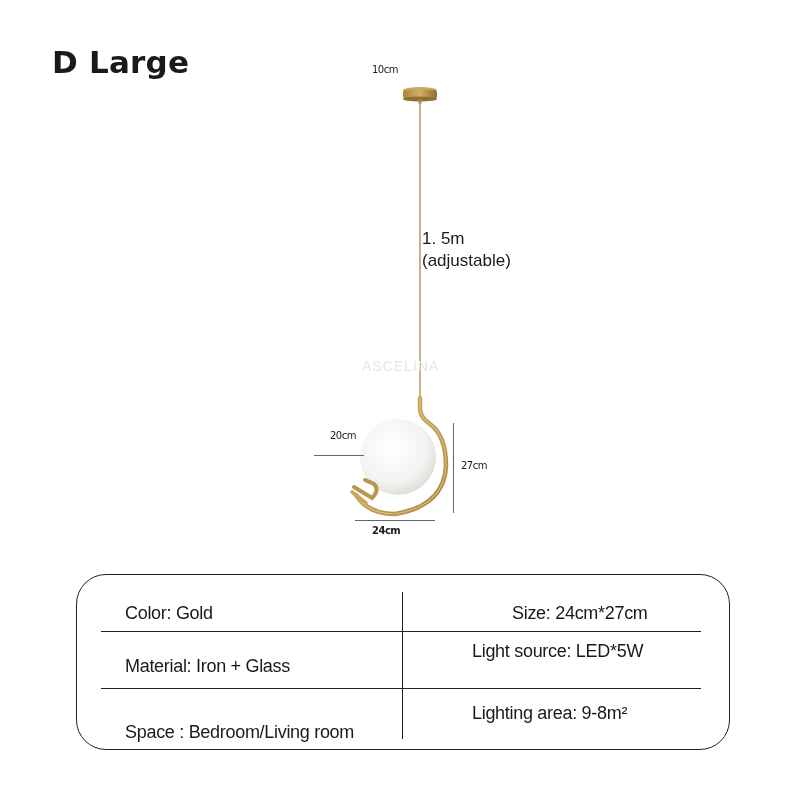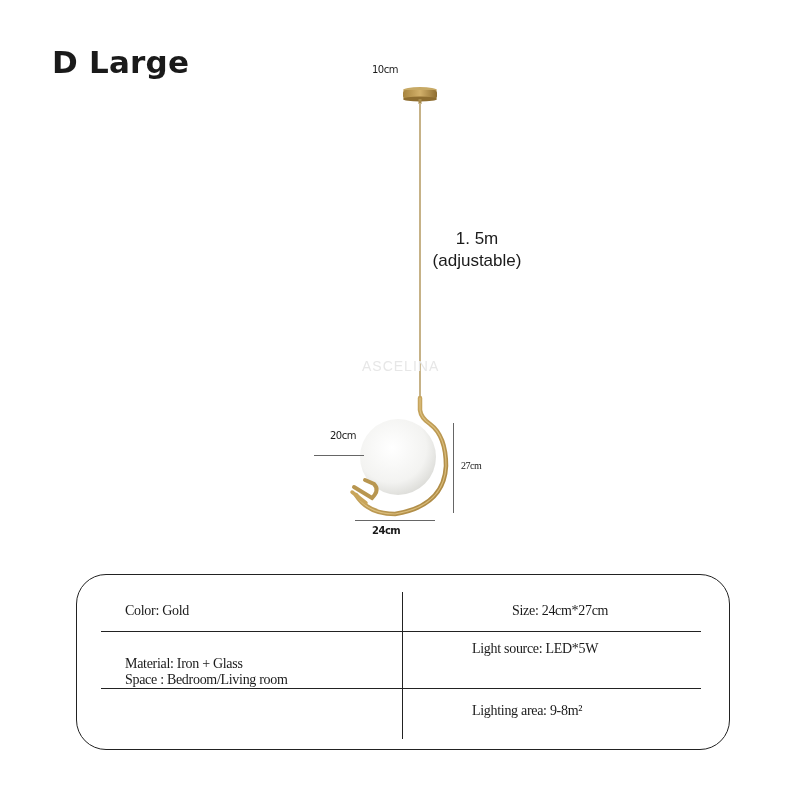--- a/index.html
+++ b/index.html
@@ -2,33 +2,33 @@
 <html><head>
 <meta charset="utf-8">
 <style>
   html, body { margin: 0; padding: 0; background: #ffffff; }
   body { width: 800px; height: 800px; position: relative; overflow: hidden;
          font-family: "DejaVu Sans", "Liberation Sans", sans-serif; color: #1a1a1a; }
   .title { position: absolute; left: 52px; top: 44px; font-size: 31px; font-weight: 600;
            letter-spacing: 0.2px; color: #1a1a1a; font-family: "DejaVu Sans", sans-serif; text-align: center; }
   .lbl { position: absolute; font-size: 10px; color: #1a1a1a; letter-spacing: -0.5px;
          font-family: "DejaVu Sans", sans-serif; }
-  .lbl-len { position: absolute; font-size: 17px; color: #1a1a1a; text-align: center;
+  .lbl-len { position: absolute; font-size: 17px; color: #1a1a1a; text-align: left;
              font-family: "Liberation Sans", sans-serif; line-height: 22px; }
   .dimline { position: absolute; background: #666; }
   .watermark { position: absolute; left: 362px; top: 358px; font-size: 14px; color: #e7e7e7;
                letter-spacing: 1px; font-family: "Liberation Sans", sans-serif; }
   svg.lamp { position: absolute; left: 0; top: 0; }
 
   .spec-box { position: absolute; left: 76px; top: 574px; width: 654px; height: 176px;
               border: 1.6px solid #222; border-radius: 30px; box-sizing: border-box; }
   .spec-vline { position: absolute; left: 402px; top: 592px; width: 1.3px; height: 147px; background: #222; }
   .spec-hline { position: absolute; left: 101px; width: 600px; height: 1.3px; background: #222; }
-  .spec-cell { position: absolute; font-size: 14px; color: #1a1a1a;
-               font-family: Liberation Serif, serif; letter-spacing: -0.3px; white-space: nowrap; }
+  .spec-cell { position: absolute; font-size: 18px; color: #1a1a1a;
+               font-family: Liberation Sans, sans-serif; letter-spacing: -0.3px; white-space: nowrap; }
 </style>
 </head>
 <body>
 
 <div class="title">D Large</div>
 
 <svg class="lamp" width="800" height="560" viewBox="0 0 800 560">
   <defs>
     <linearGradient id="canopyGrad" x1="0" y1="0" x2="1" y2="0">
       <stop offset="0" stop-color="#a7843e"></stop>
@@ -74,28 +74,28 @@
 
 <div class="lbl-len" style="left:422px; top:228px; width:110px;">
   <div>1. 5m</div>
   <div>(adjustable)</div>
 </div>
 
 <div class="lbl" style="left:314px; top:430px;margin-left:16px;">20cm</div>
 <div class="dimline" style="left:314px; top:455px; width:50px; height:1.3px;"></div>
 
 <div class="dimline" style="left:453px; top:423px; width:1.3px; height:90px;"></div>
-<div class="lbl" style="left:461px; top:460px;font-family:Liberation Serif, serif;">27cm</div>
+<div class="lbl" style="left:461px; top:460px;">27cm</div>
 
 <div class="dimline" style="left:355px; top:520px; width:80px; height:1.3px;"></div>
 <div class="lbl" style="left:372px; top:525px;font-weight:bold;">24cm</div>
 
 <div class="spec-box"></div>
 <div class="spec-vline"></div>
 <div class="spec-hline" style="top:631px;"></div>
 <div class="spec-hline" style="top:688px;"></div>
 
 <div class="spec-cell" style="left:125px; top:603px;">Color: Gold</div>
 <div class="spec-cell" style="left:472px; top:603px;margin-left:40px;">Size: 24cm*27cm</div>
 <div class="spec-cell" style="left:125px; top:656px;">Material: Iron + Glass</div>
 <div class="spec-cell" style="left:472px; top:641px;">Light source: LED*5W</div>
-<div class="spec-cell" style="left:125px; top:672px;text-align:right;">Space : Bedroom/Living room</div>
+<div class="spec-cell" style="left:125px; top:722px;text-align:right;">Space : Bedroom/Living room</div>
 <div class="spec-cell" style="left:472px; top:703px;">Lighting area: 9-8m²</div>
 
 </body></html>

